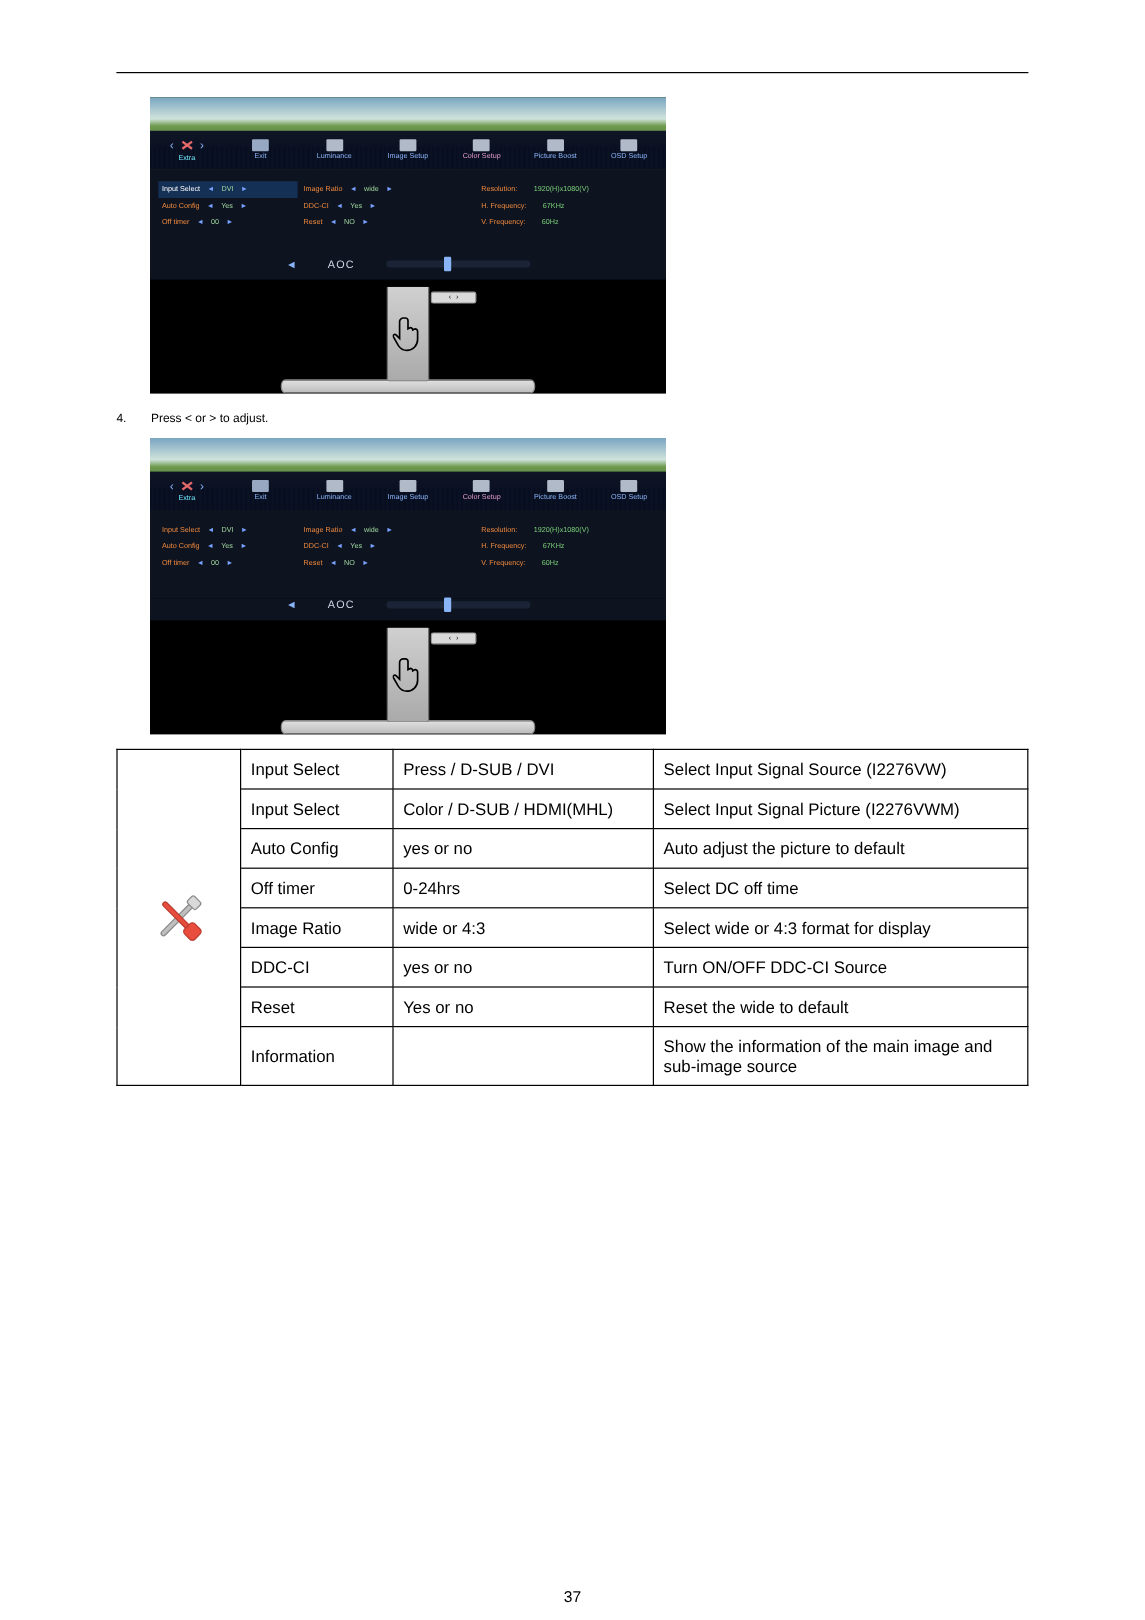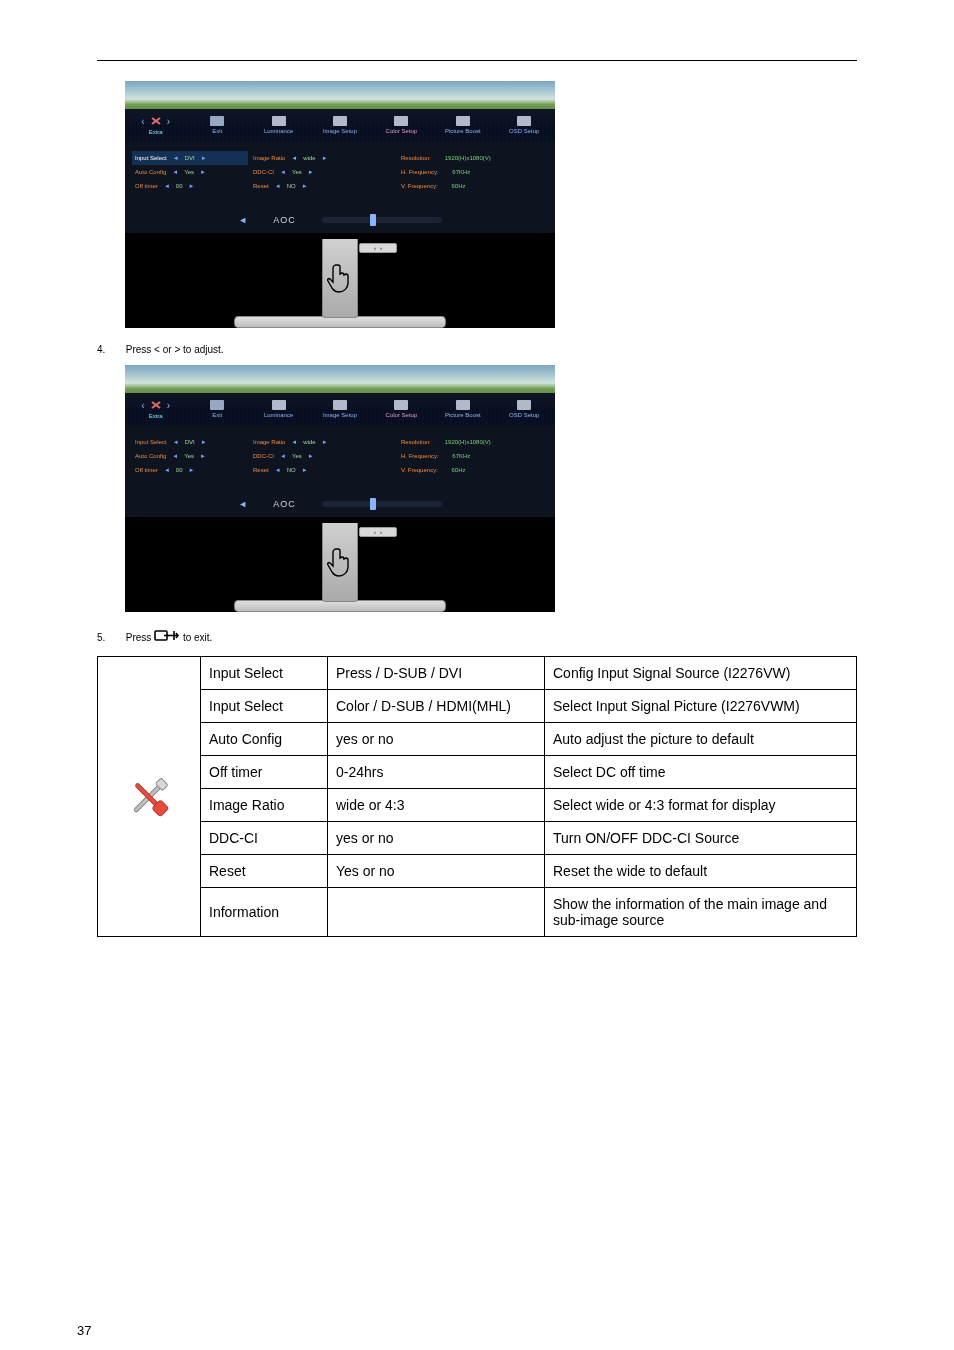--- a/index.html
+++ b/index.html
@@ -1,20 +1,20 @@
 <!DOCTYPE html>
 <html><head>
 <meta charset="utf-8">
 <style>
   html,body{margin:0;padding:0;background:#fff;font-family:Arial,Helvetica,sans-serif;color:#000;font-size:14px}
   .page{width:760px;margin:0 auto;padding:60px 20px 40px 20px;position:relative;min-height:1260px}
   .hr{border-top:1px solid #000;margin-bottom:20px}
   .step{margin:16px 0 10px 0;font-size:10px}
   .step .num{display:inline-block;width:26px}
-  .pagen{position:absolute;bottom:22px;left:0;right:0;font-size:13px}
+  .pagen{position:absolute;bottom:22px;left:0;right:0;text-align:center;font-size:13px}
   
   .osd-block{margin-left:28px;width:430px;background:#000;position:relative}
   .osd-header{height:60px;background:linear-gradient(#4b7a3b,#2e5a2e 40%,#1c2e18 70%,#1b222c);position:relative;overflow:hidden}
   .osd-sky{position:absolute;inset:0;background:linear-gradient(#7aa5c1,#cfe3dc 30%,#6e9a4e 40%,#335a2d 90%)}
   .grass{position:absolute;bottom:0;left:0;right:0;height:18px;background:repeating-linear-gradient(90deg,#2e5a2e,#4b7a3b 2px,#2e5a2e 4px)}
   .tabs{position:absolute;left:0;right:0;bottom:0;height:32px;background:rgba(0,0,30,.85);display:flex}
   .tab{flex:1;display:flex;flex-direction:column;align-items:center;justify-content:center;gap:2px;font-size:6px;color:#8ab4f8}
   .tab .ti{width:14px;height:10px;background:#cfd8e6;border-radius:1px;opacity:.85}
   .tab.exit .ti{background:#b0c4de}
   .tab.sel{color:#6fe8ff}
@@ -284,54 +284,41 @@
         <span class="hand">
           <svg width="26" height="32" viewBox="0 0 26 32">
               <path d="M11 3c1 0 2 1 2 2v7l2-1c1 0 2 1 2 2l2-1c1 0 2 1 2 2v7c0 5-4 9-9 9-3 0-5-1-7-4l-4-7c-1-2 1-3 2-2l3 3V6c0-2 2-3 3-3z" fill="none" stroke="#000" stroke-width="1.4"></path>
             </svg>
         </span>
       </div>
       <div class="base"></div>
     </div>
   </div>
 
-  <div class="step">
-    <span class="num">5.</span>
-    <span>Press  </span>
-    <span class="autoicon">
-      <svg width="26" height="16" viewBox="0 0 26 16">
-        <rect x="1" y="3" width="12" height="9" rx="1" fill="none" stroke="#000" stroke-width="1.6"></rect>
-        <line x1="10" y1="7.5" x2="24" y2="7.5" stroke="#000" stroke-width="1.6"></line>
-        <line x1="20" y1="3" x2="20" y2="12" stroke="#000" stroke-width="1.6"></line>
-        <polyline points="22,5 24,7.5 22,10" fill="none" stroke="#000" stroke-width="1.6"></polyline>
-      </svg>
-    </span>
-    <span>  to exit.</span>
-  </div>
 
   <table class="opt">
     <tbody>
         <tr>
       <td class="iconcell" rowspan="8">
         <span class="tools">
           <svg width="52" height="52" viewBox="0 0 52 52">
             <g transform="rotate(45 26 26)">
               <rect x="24" y="6" width="4" height="40" rx="2" fill="#bfbfbf" stroke="#8a8a8a"></rect>
               <rect x="21" y="4" width="10" height="8" rx="2" fill="#d9d9d9" stroke="#8a8a8a"></rect>
             </g>
             <g transform="rotate(-45 26 26)">
               <rect x="24" y="8" width="4" height="36" rx="2" fill="#e74c3c" stroke="#b93b2f"></rect>
               <rect x="20" y="36" width="12" height="12" rx="3" fill="#e74c3c" stroke="#b93b2f"></rect>
             </g>
           </svg>
         </span>
       </td>
       <td class="c2">Input Select</td>
       <td class="c3">Press / D-SUB / DVI</td>
-      <td>Config Input Signal Source (I2276VW)</td>
+      <td>Select Input Signal Source (I2276VW)</td>
     </tr>
     <tr>
           <td class="c2">Input Select</td>
           <td class="c3">Color / D-SUB / HDMI(MHL)</td>
           <td>Select Input Signal Picture (I2276VWM)</td>
         </tr>
     <tr>
           <td class="c2">Auto Config</td>
           <td class="c3">yes or no</td>
           <td>Auto adjust the picture to default</td>

